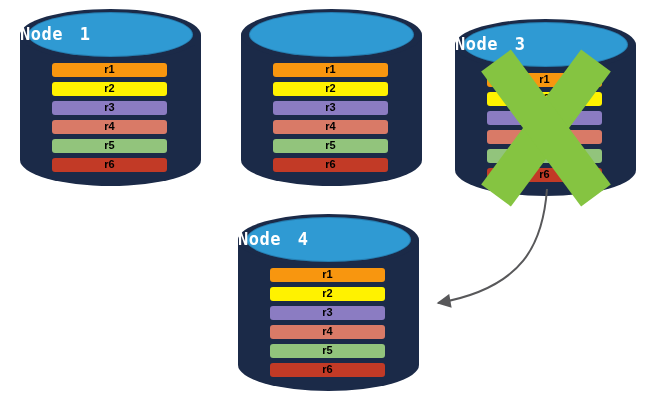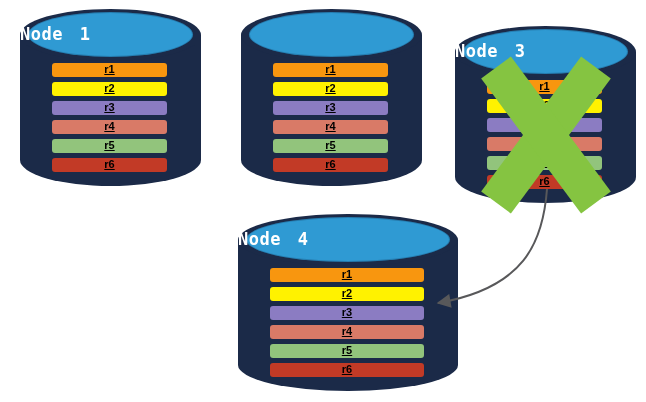--- a/index.html
+++ b/index.html
@@ -6,22 +6,22 @@
   .canvas{
     position:relative;
     width:646px;height:402px;
     background:var(--bg,#fff);
     overflow:hidden;
     font-family:"Liberation Sans",sans-serif;
   }
   .cylinder{position:absolute;width:181px;height:177px;}
   .pos-node-1{left:20px;top:9px;}
   .pos-node-2{left:241px;top:9px;}
-  .pos-node-3{left:455px;top:26px;}
-  .pos-node-4{left:238px;top:214px;padding-left:39px;}
+  .pos-node-3{left:455px;top:19px;}
+  .pos-node-4{left:238px;top:214px;}
 
   .cyl-top,.cyl-bottom{
     position:absolute;left:0;right:0;height:52px;
     border-radius:50%;
     background:var(--navy,#1B2A48);
   }
   .cyl-top{top:0;}
   .cyl-bottom{bottom:0;}
   .cyl-body{
     position:absolute;left:0;right:0;top:26px;bottom:26px;
@@ -33,21 +33,21 @@
     background:var(--blue,#2F9AD3);
     box-shadow:inset 0 0 0 1px rgba(10,40,70,.25);
   }
   .node-label{
     position:absolute;top:15px;left:0;right:0;
     text-align:left;
     color:var(--labeltext,#fff);
     font:bold 17px "DejaVu Sans Mono",monospace;
     word-spacing:6px;letter-spacing:.5px;
   }
-  .rows{position:absolute;top:54px;left:32px;right:34px;text-decoration:underline;}
+  .rows{position:absolute;top:54px;left:32px;right:34px;}
   .row{
     height:14px;line-height:14px;
     margin-bottom:5px;
     border-radius:3px;
     text-align:center;
     font:bold 11px "Liberation Sans",sans-serif;
     color:var(--rowtext,#000);
   }
   .x-mark{position:absolute;left:42px;top:43px;width:98px;height:131px;}
   .x-bar{

